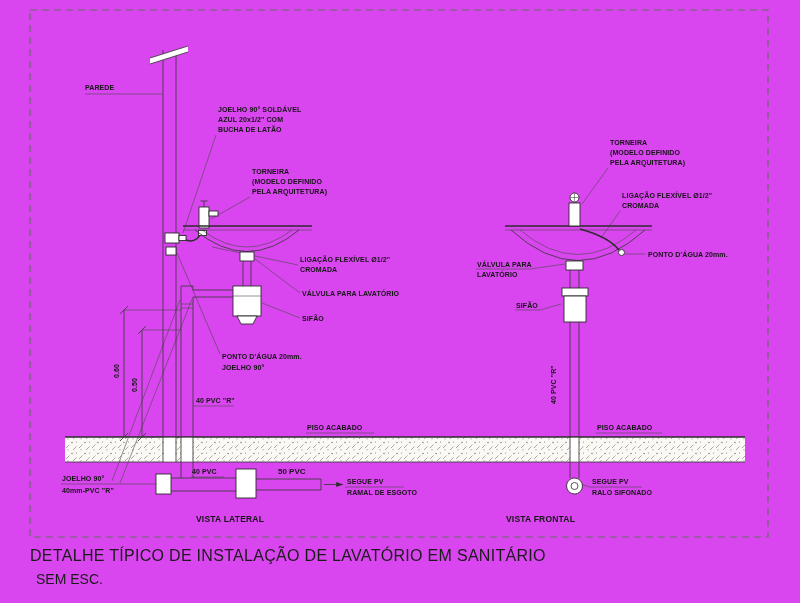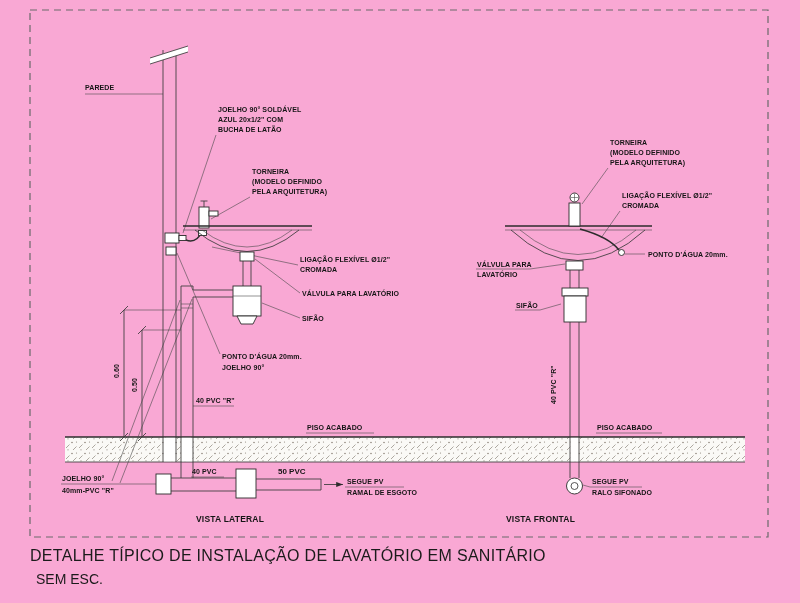--- a/index.html
+++ b/index.html
@@ -1,16 +1,16 @@
 <!DOCTYPE html>
 <html><head>
 <meta charset="utf-8">
 <style>
   html,body{margin:0;padding:0;background:#ffffff;}
-  .page{position:relative;width:800px;height:603px;background:#f9a8d4;overflow:hidden;
+  .page{position:relative;width:800px;height:603px;background:#d946ef;overflow:hidden;
         font-family:"Liberation Sans",sans-serif;}
   svg{display:block}
   .lbl{font-family:"Liberation Sans",sans-serif;font-size:7px;font-weight:bold;fill:#151515;letter-spacing:.1px}
   .lbl8{font-family:"Liberation Sans",sans-serif;font-size:8px;font-weight:bold;fill:#151515}
   .cap{font-family:"Liberation Sans",sans-serif;font-size:8.5px;font-weight:bold;fill:#151515;letter-spacing:.2px}
   .ttl{font-family:"Liberation Sans",sans-serif;font-size:16px;font-weight:400;fill:#1b1b1b;letter-spacing:.3px}
   .sub{font-family:"Liberation Sans",sans-serif;font-size:14px;font-weight:400;fill:#1b1b1b}
   .ln{stroke:#3a3a3a;stroke-width:.85;fill:none}
   .ln-b{stroke:#2c2c2c;stroke-width:1.3;fill:none}
   .ln-t{stroke:#4a4a4a;stroke-width:.6;fill:none}

